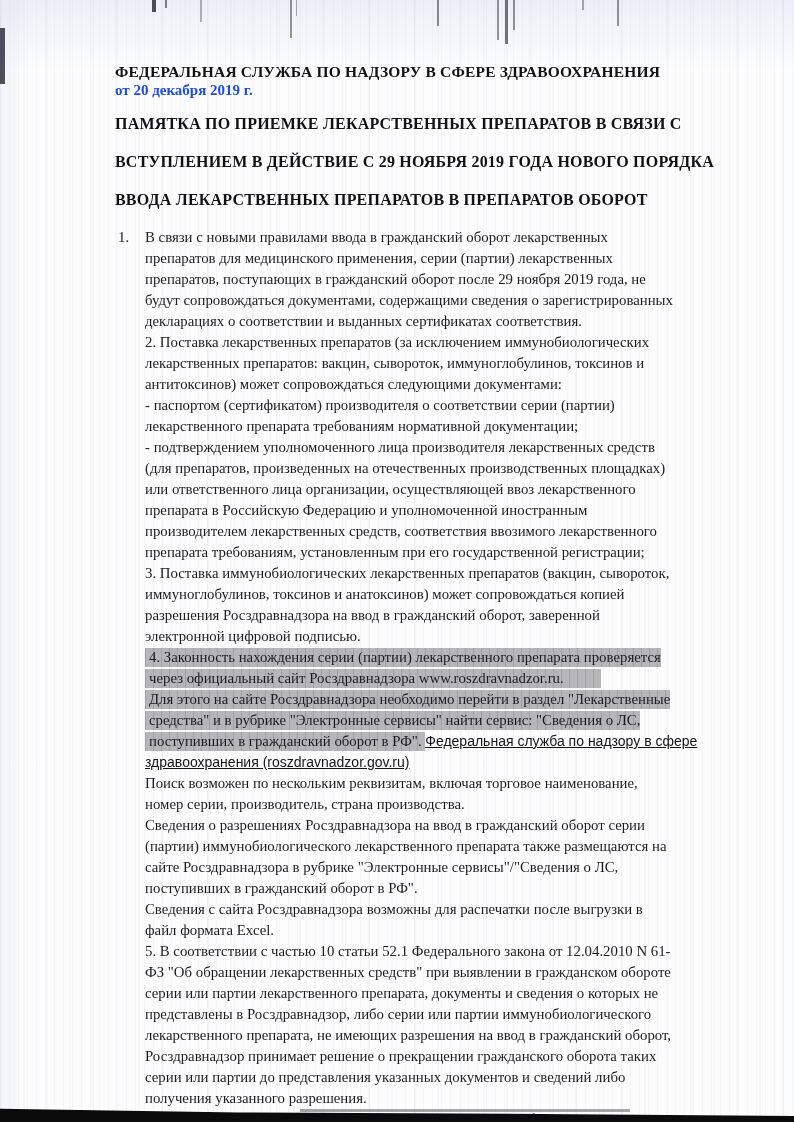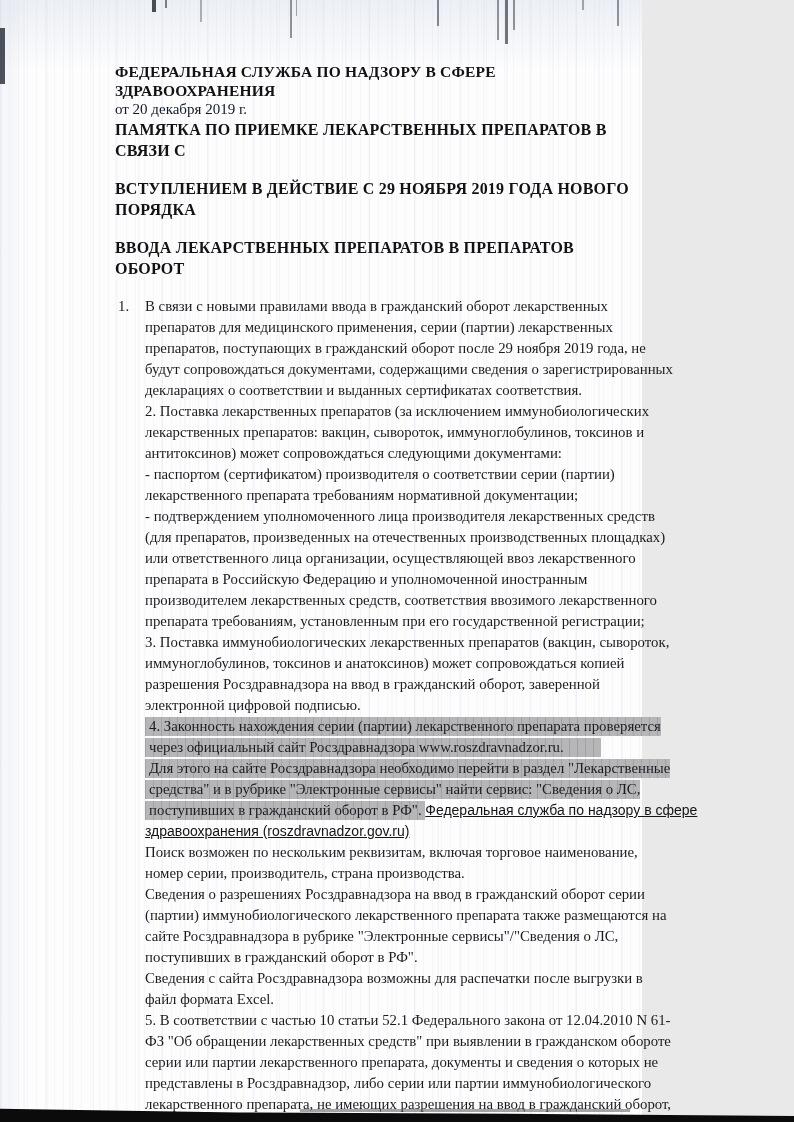--- a/index.html
+++ b/index.html
@@ -2,40 +2,40 @@
 <html lang="ru"><head>
 <meta charset="utf-8">
 <style>
   html,body{margin:0;padding:0;}
   body{
     width:794px;height:1122px;overflow:hidden;
     background:#e9e9ea;
     font-family:"Liberation Serif","DejaVu Serif",serif;
   }
   .page{
-    position:relative;width:642px;height:1122px;
+    position:relative;width:794px;height:1122px;
     background:#fdfdfe;color:#1c1c20;
   }
   
   .page::before{
     content:"";position:absolute;inset:0;z-index:1;pointer-events:none;
     background:
       linear-gradient(180deg, rgba(198,208,224,0.30) 0px, rgba(198,208,224,0.14) 40px, rgba(198,208,224,0.0) 70px),
       repeating-linear-gradient(90deg, rgba(172,184,202,0.10) 0 1px, rgba(0,0,0,0) 1px 9px),
       repeating-linear-gradient(90deg, rgba(164,176,196,0.08) 0 2px, rgba(0,0,0,0) 2px 23px),
       linear-gradient(90deg, rgba(180,192,210,0.10) 0 14px, rgba(0,0,0,0) 24px);
   }
   .content{position:relative;z-index:2;padding:62px 0 0 115px;}
 
   .org-name{
     font-weight:bold;font-size:15.5px;line-height:19px;color:#121215;
     letter-spacing:0.2px;
   }
-  .date-line{font-weight:normal;font-size:15px;line-height:19px;color:#0f172a;}
-  .doc-title{}
+  .date-line{font-weight:bold;font-size:15px;line-height:19px;color:#1d4ed8;}
+  .doc-title{margin-top:13px;}
   .doc-title .t-line{
     font-weight:bold;font-size:16px;line-height:21px;color:#121215;
     margin-bottom:17px;letter-spacing:0.2px;
   }
   .doc-body{
     margin:3px 0 0 30px;width:624px;
     font-size:14.8px;line-height:21px;
   }
   .para{white-space:pre-line;position:relative;margin:0;}
   .para .marker{position:absolute;left:-27px;top:0;white-space:normal;}

